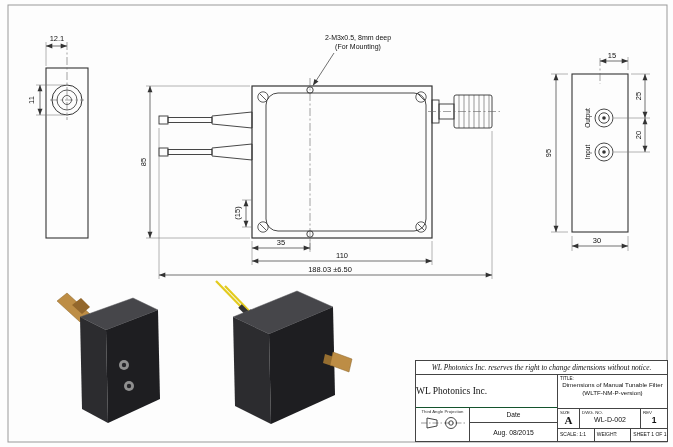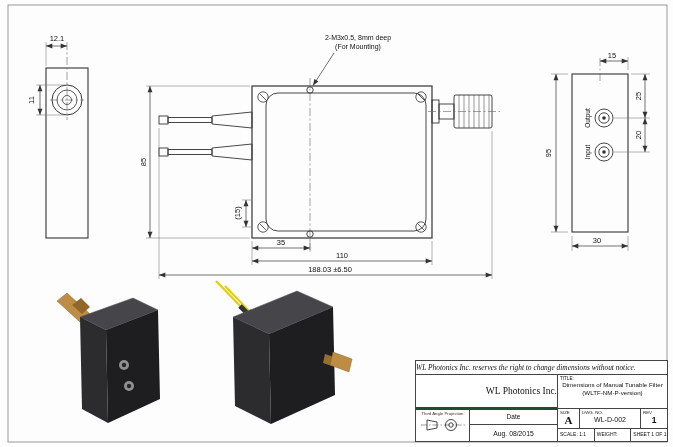--- a/index.html
+++ b/index.html
@@ -7,25 +7,25 @@
          font-family:"Liberation Sans",sans-serif; }
   svg.sheet { position:absolute; left:0; top:0; }
   .dim-text   { font-size:7.5px; fill:#111; font-family:"Liberation Sans",sans-serif; }
   .note-text  { font-size:7px;   fill:#111; font-family:"Liberation Sans",sans-serif; }
   .port-label { font-size:6.5px; fill:#111; font-family:"Liberation Sans",sans-serif; }
 
   .titleblock { position:absolute; left:415px; top:360px; width:253px; height:82px;
                 border:1.2px solid #444; background:#fff; color:#111; box-sizing:border-box;
                 display:flex; flex-direction:column; }
   .tb-notice { flex:0 0 13px; border-bottom:1px solid #444; font-family:"Liberation Serif",serif;
-               font-style:italic; font-size:7.4px; text-align:left; line-height:13px; white-space:nowrap; overflow:hidden; }
+               font-style:italic; font-size:7.4px; text-align:center; line-height:13px; white-space:nowrap; overflow:hidden; }
   .tb-body { flex:1; display:flex; min-height:0; }
   .tb-left { width:141px; border-right:1px solid #444; display:flex; flex-direction:column; }
-  .tb-company { flex:0 0 32px; border-bottom:3px solid #14532d; font-family:"Liberation Serif",serif;
-                font-size:9.5px; text-align:right; line-height:32px; }
+  .tb-company { flex:0 0 32px; border-bottom:1px solid #14532d; font-family:"Liberation Serif",serif;
+                font-size:9.5px; text-align:left; line-height:32px; }
   .tb-left-bottom { flex:1; display:flex; min-height:0; }
   .tb-proj { width:53px; border-right:1px solid #444; text-align:center; padding-top:1px; }
   .tb-proj-label { font-size:4.3px; color:#333; }
   .tb-date { flex:1; display:flex; flex-direction:column; }
   .tb-date-label { flex:0 0 14px; border-bottom:1px solid #444; font-size:6.6px; line-height:14px; text-align:center; }
   .tb-date-value { flex:1; font-size:6.8px; display:flex; align-items:center; justify-content:center; }
   .tb-right { flex:1; display:flex; flex-direction:column; min-width:0; }
   .tb-title { flex:0 0 32px; border-bottom:1px solid #444; padding:1px 2px 0; }
   .tb-title-label { font-size:4.6px; text-align:left; }
   .tb-title-line { font-size:6.2px; line-height:7.5px; text-align:center; white-space:nowrap; overflow:hidden; }

